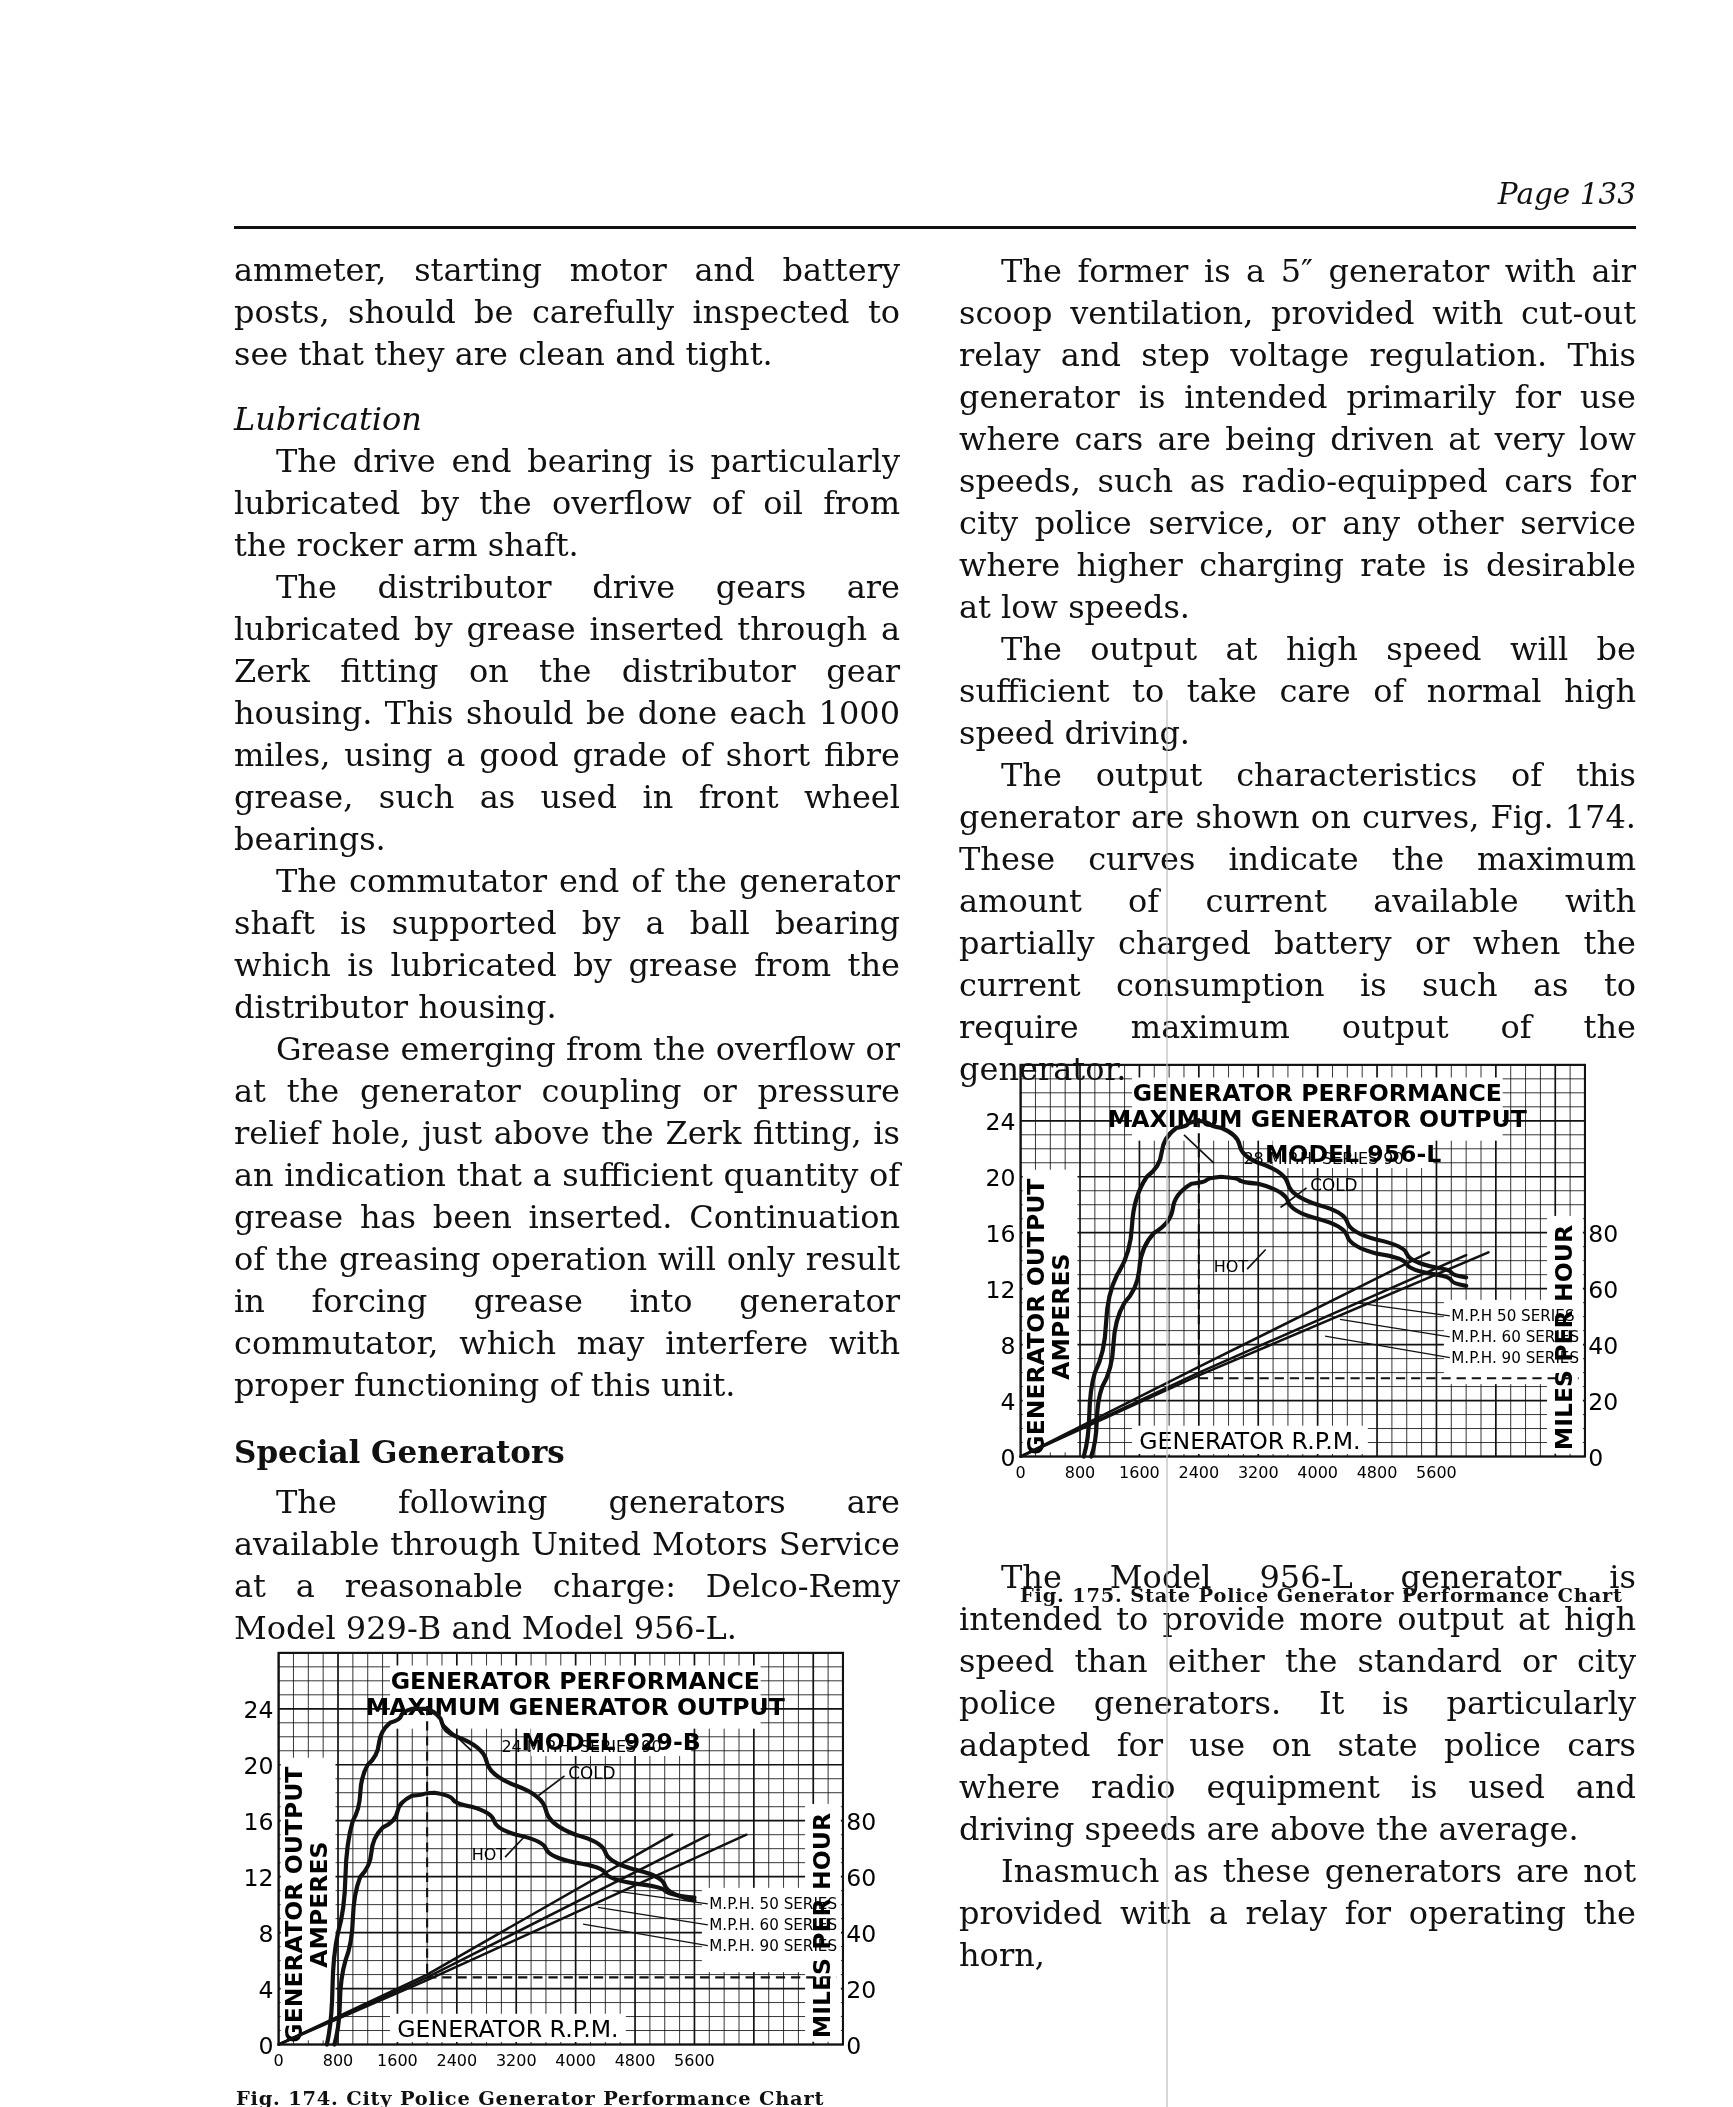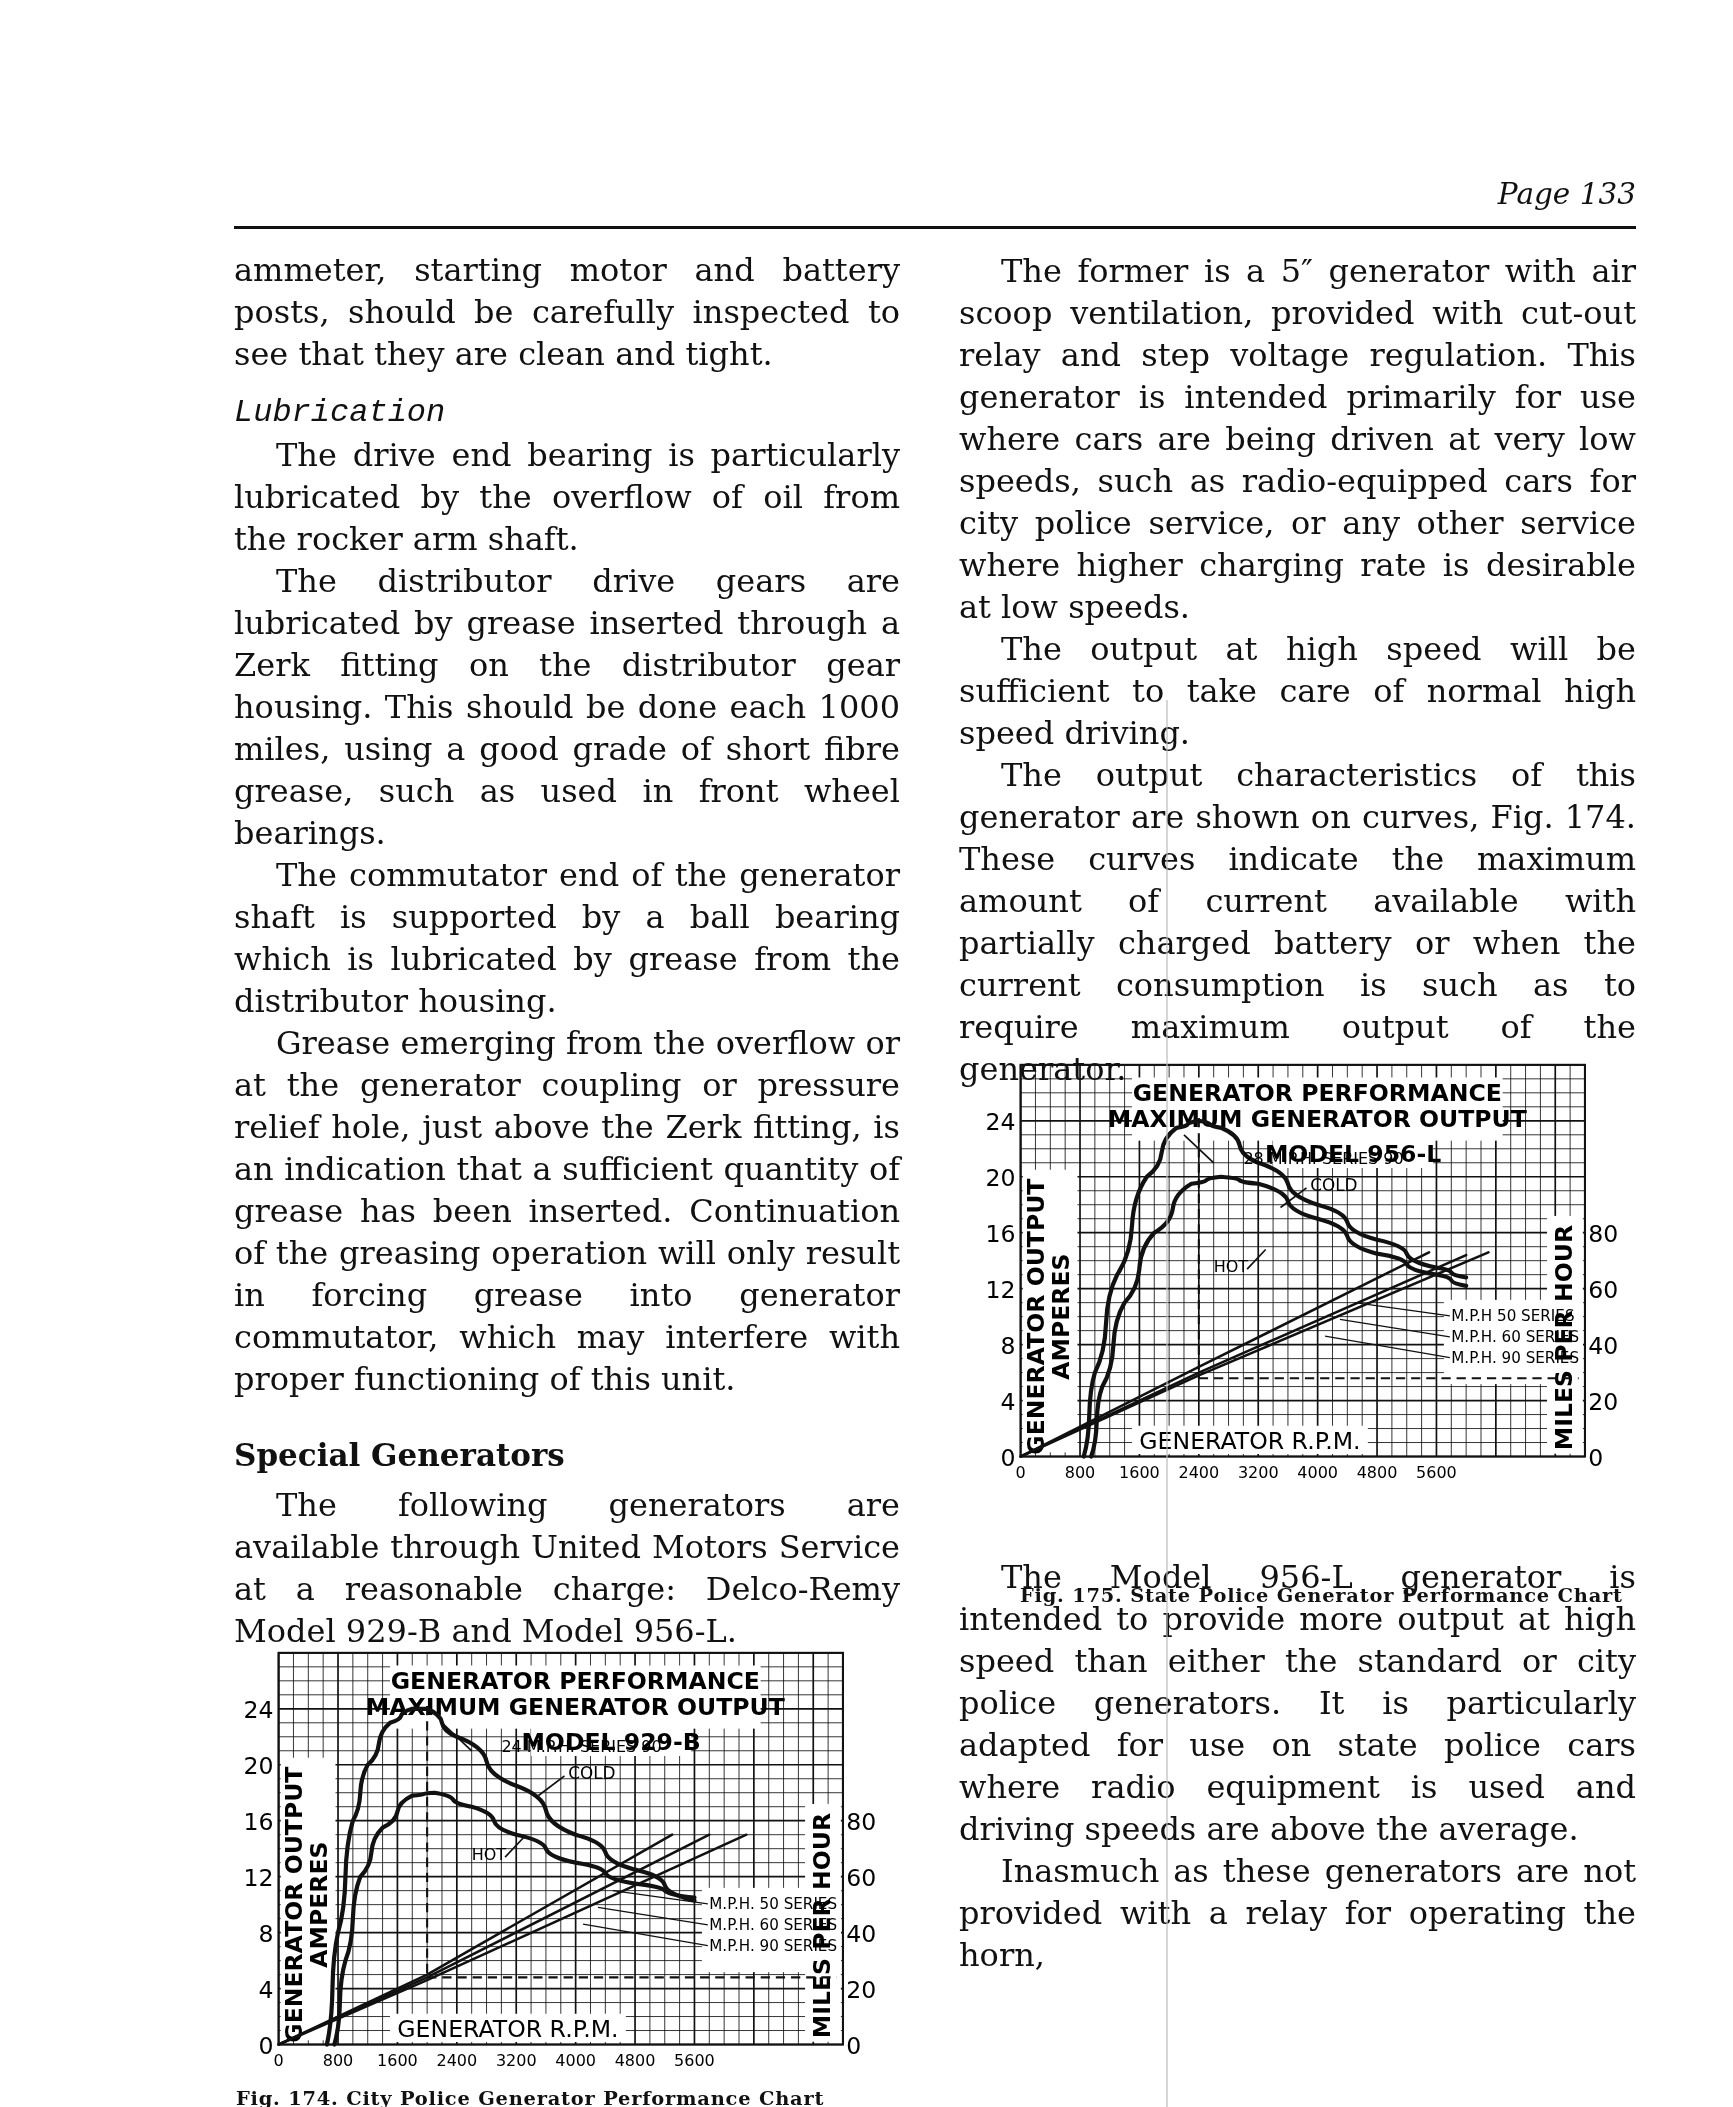--- a/index.html
+++ b/index.html
@@ -23,26 +23,26 @@
 </head>
 <body>
 
 <div class="header">
   <span class="page">Page 133</span>
 </div>
 <div class="rule"></div>
 
 <div class="col left" style="top:249px;">
   <p>ammeter, starting motor and battery posts, should be carefully inspected to see that they are clean and tight.</p>
-  <p class="subhead-italic" style="margin-top:17px;font-family:Liberation Mono, monospace;">Lubrication</p>
+  <p class="subhead-italic" style="margin-top:23px;">Lubrication</p>
   <p class="ind">The drive end bearing is particularly lubricated by the overflow of oil from the rocker arm shaft.</p>
   <p class="ind">The distributor drive gears are lubricated by grease inserted through a Zerk fitting on the distributor gear housing.  This should be done each 1000 miles, using a good grade of short fibre grease, such as used in front wheel bearings.</p>
   <p class="ind">The commutator end of the generator shaft is supported by a ball bearing which is lubricated by grease from the distributor housing.</p>
   <p class="ind">Grease emerging from the overflow or at the generator coupling or pressure relief hole, just above the Zerk fitting, is an indication that a sufficient quantity of grease has been inserted.  Continuation of the greasing operation will only result in forcing grease into generator commutator, which may interfere with proper functioning of this unit.</p>
-  <p class="subhead-bold" style="margin-top:34px;">Special Generators</p>
+  <p class="subhead-bold" style="margin-top:25px;">Special Generators</p>
   <p class="ind" style="margin-top:8px;">The following generators are available through United Motors Service at a reasonable charge: Delco-Remy Model 929-B and Model 956-L.</p>
 </div>
 
 <div class="col right" style="top:250px;">
   <p class="ind">The former is a 5″ generator with air scoop ventilation, provided with cut-out relay and step voltage regulation.  This generator is intended primarily for use where cars are being driven at very low speeds, such as radio-equipped cars for city police service, or any other service where higher charging rate is desirable at low speeds.</p>
   <p class="ind">The output at high speed will be sufficient to take care of normal high speed driving.</p>
   <p class="ind">The output characteristics of this generator are shown on curves, Fig. 174.  These curves indicate the maximum amount of current available with partially charged battery or when the current consumption is such as to require maximum output of the generator.</p>
 </div>
 
 <div class="col right" style="top:1556px;">

